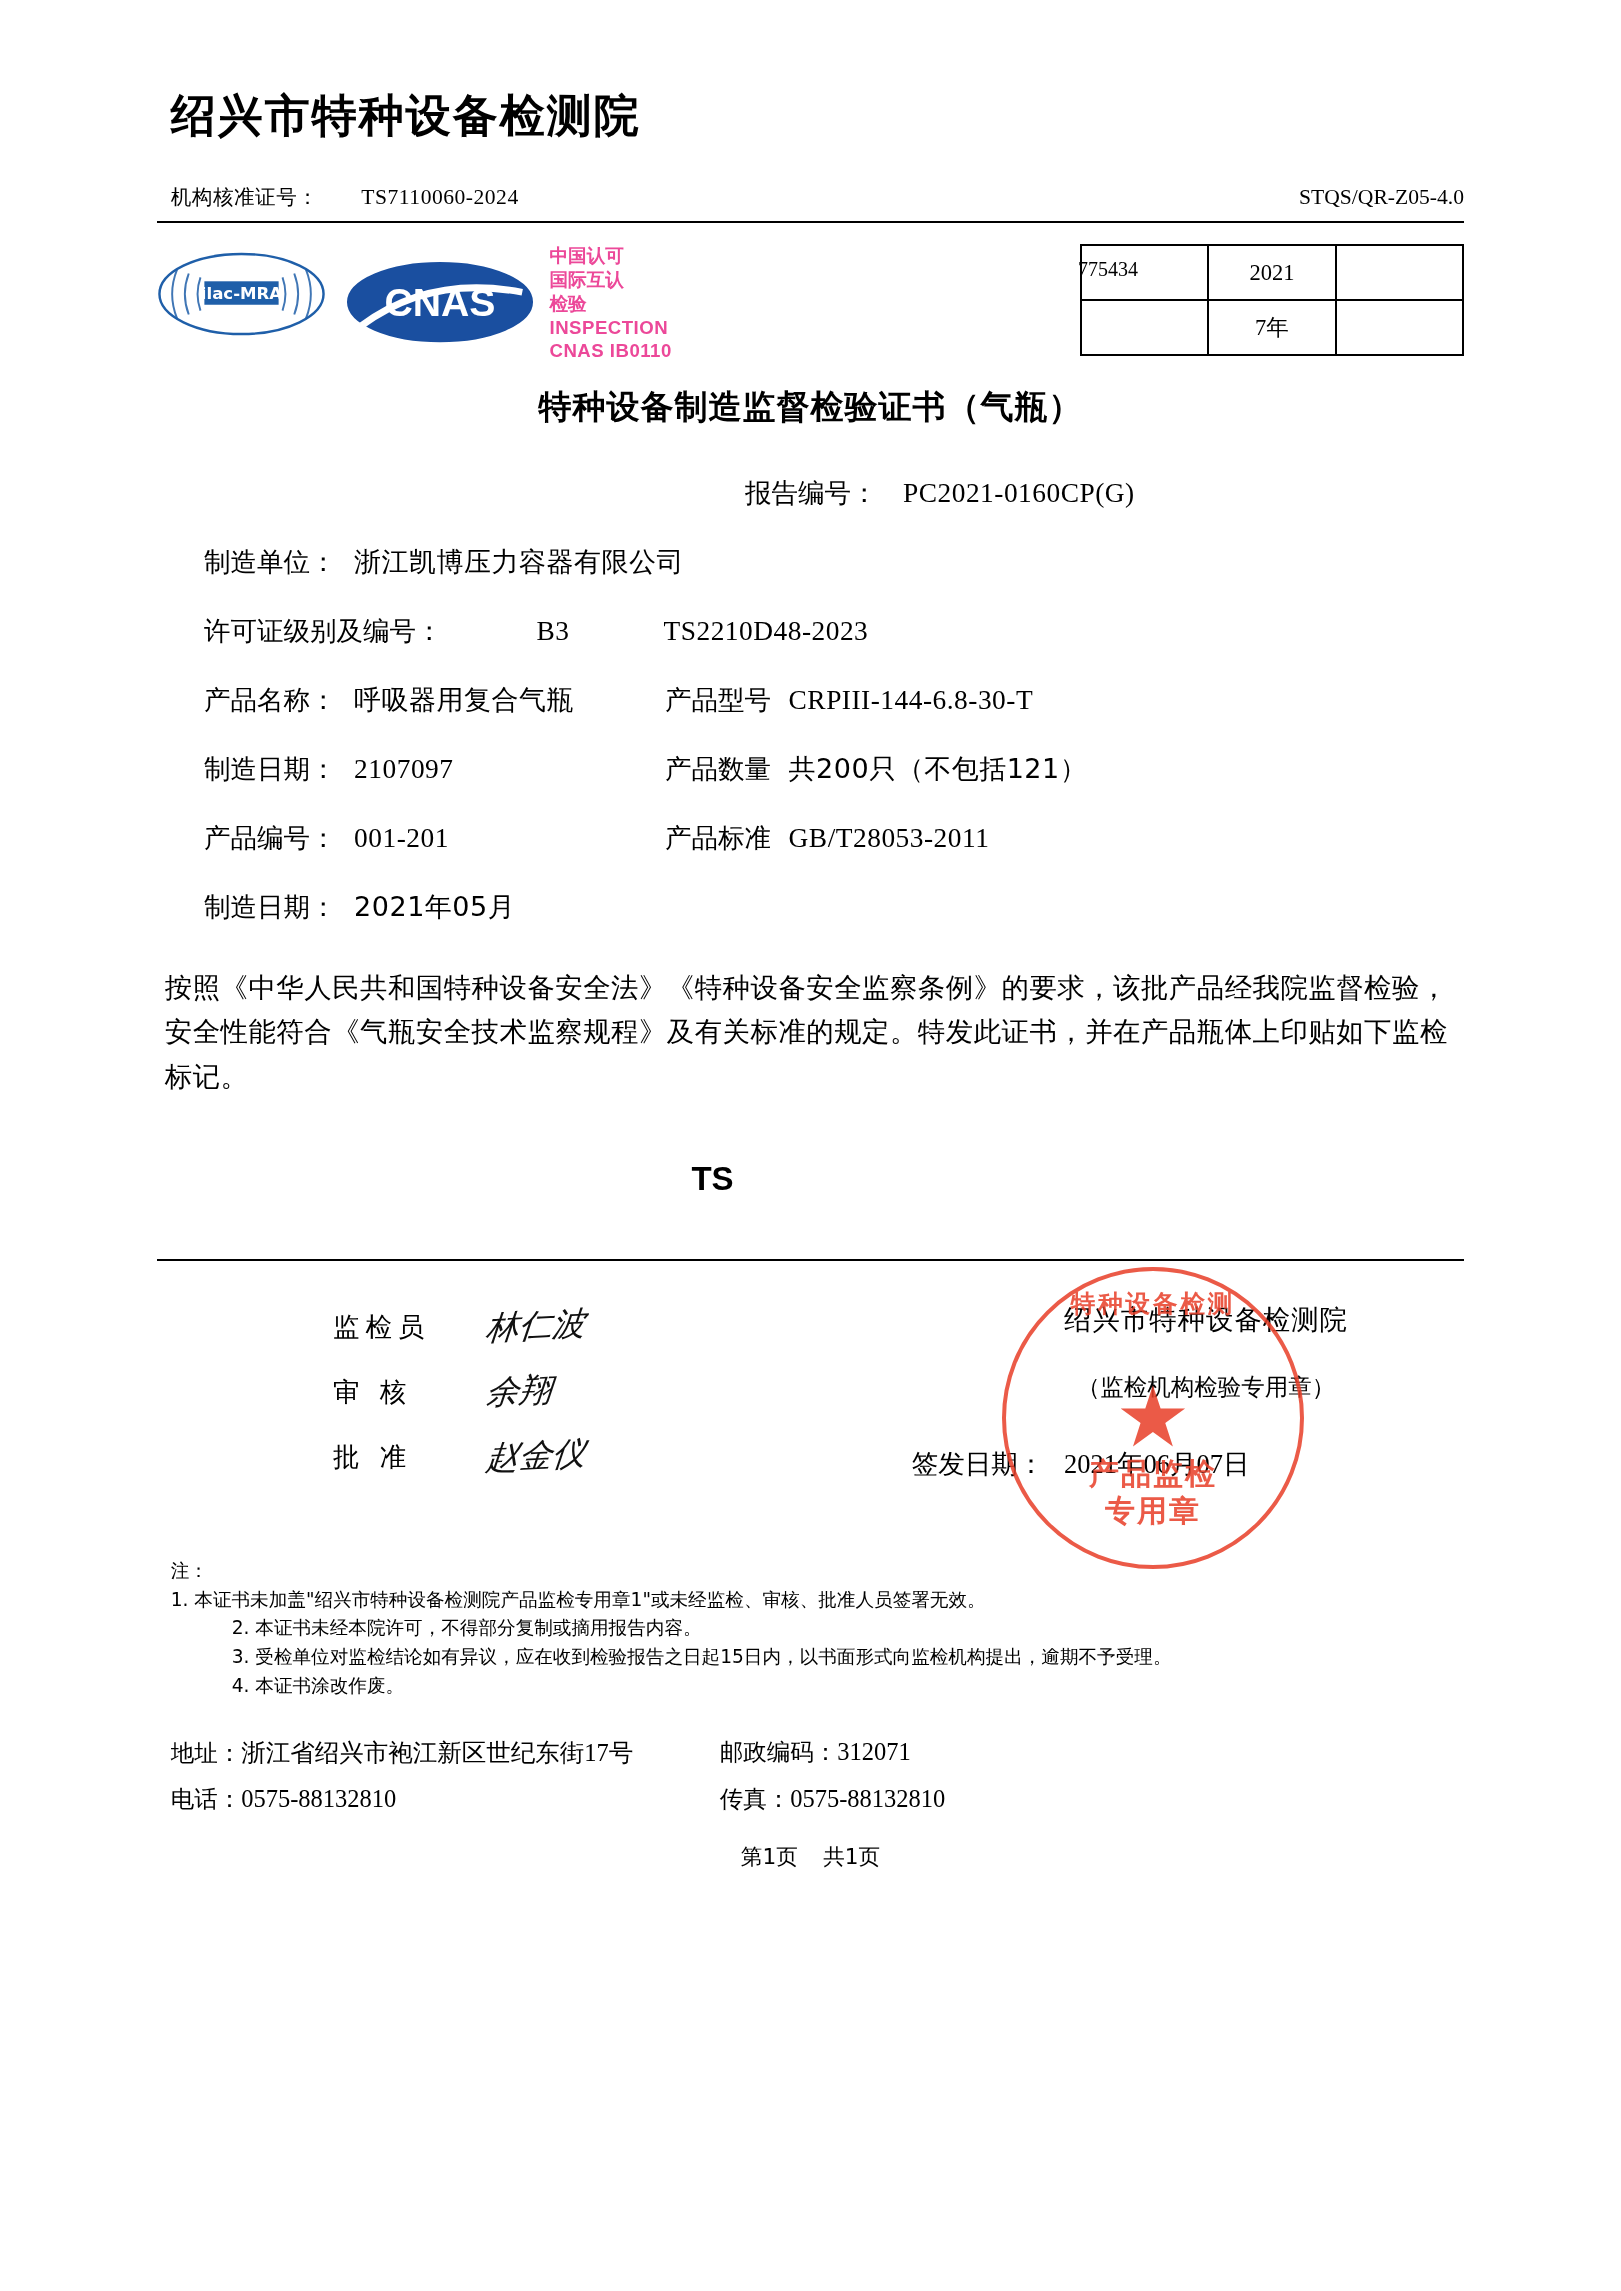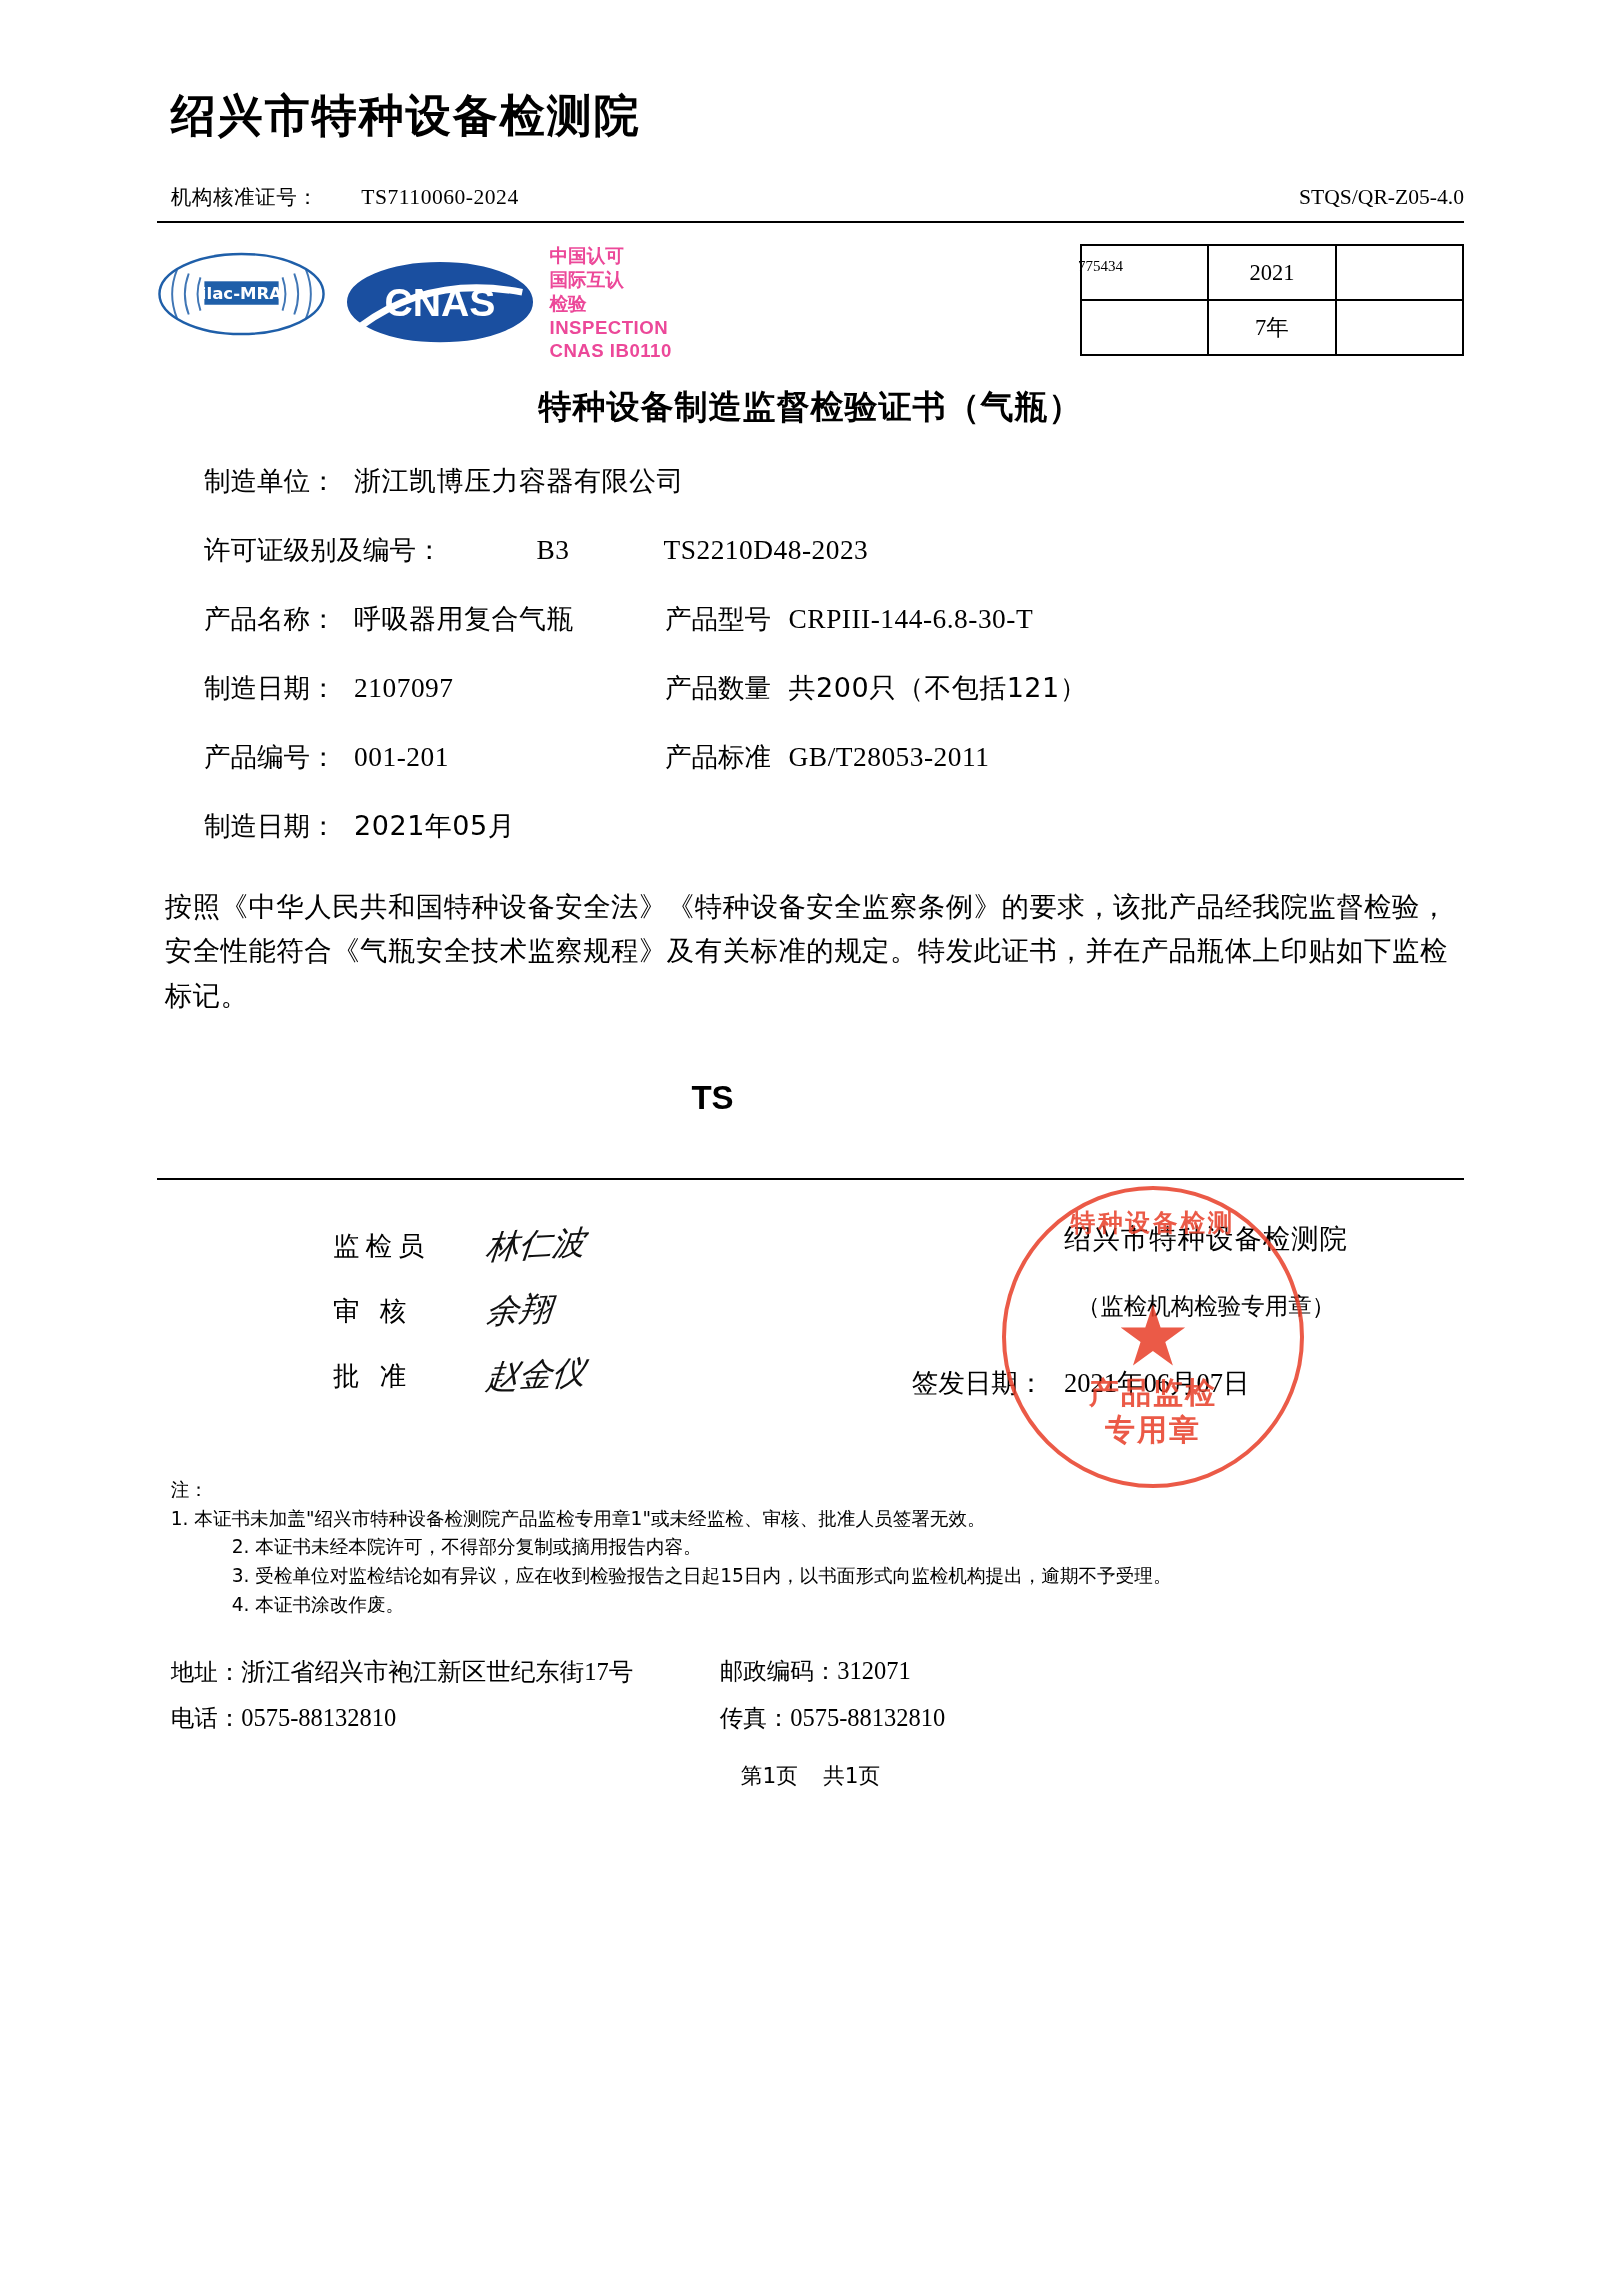--- a/index.html
+++ b/index.html
@@ -84,21 +84,21 @@
   .cnas-text .en {
     font-family: "Liberation Sans", sans-serif;
     font-size: 18.6px;
     letter-spacing: 0.5px;
   }
   .serial {
     position: absolute;
     left: 921px;
     top: 21.6px;
     font-family: "Liberation Serif", serif;
-    font-size: 15px;
+    font-size: 20px;
   }
   .grid-box {
     position: absolute;
     right: 0px;
     top: 7.8px;
     width: 380px;
     height: 108px;
     border: 2px solid #000;
     display: flex;
     flex-direction: column;
@@ -374,20 +374,23 @@
       <div class="grid-row">
         <div class="grid-cell"></div>
         <div class="grid-cell">7年</div>
         <div class="grid-cell"></div>
       </div>
     </div>
   </div>
 
   <div class="doc-title">特种设备制造监督检验证书（气瓶）</div>
 
+  <div class="report-no">
+    <span>报告编号：</span><span class="val">PC2021-0160CP(G)</span>
+  </div>
 
   <div class="fields">
 
     <div class="frow">
       <span class="lbl">制造单位：</span>
       <span class="val cn">浙江凯博压力容器有限公司</span>
     </div>
 
     <div class="frow lic-row">
       <span class="lbl">许可证级别及编号：</span>

